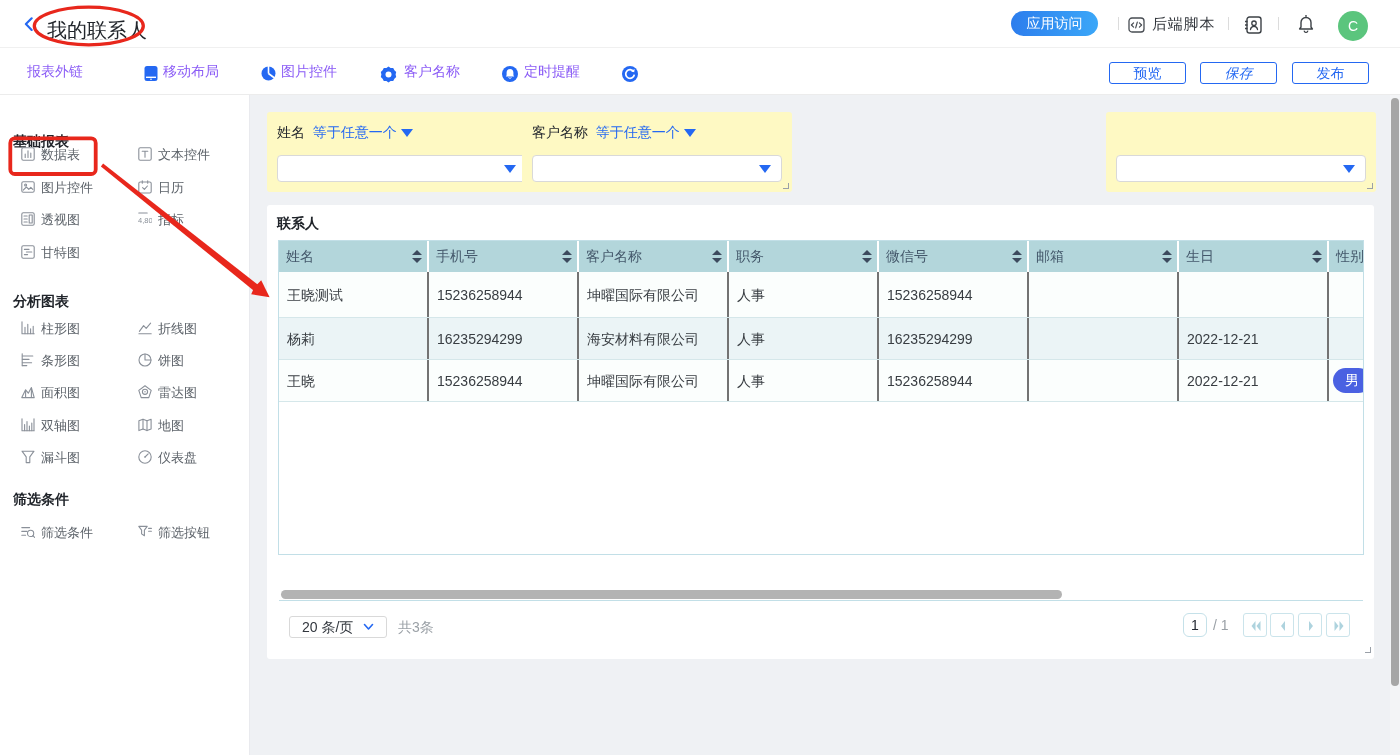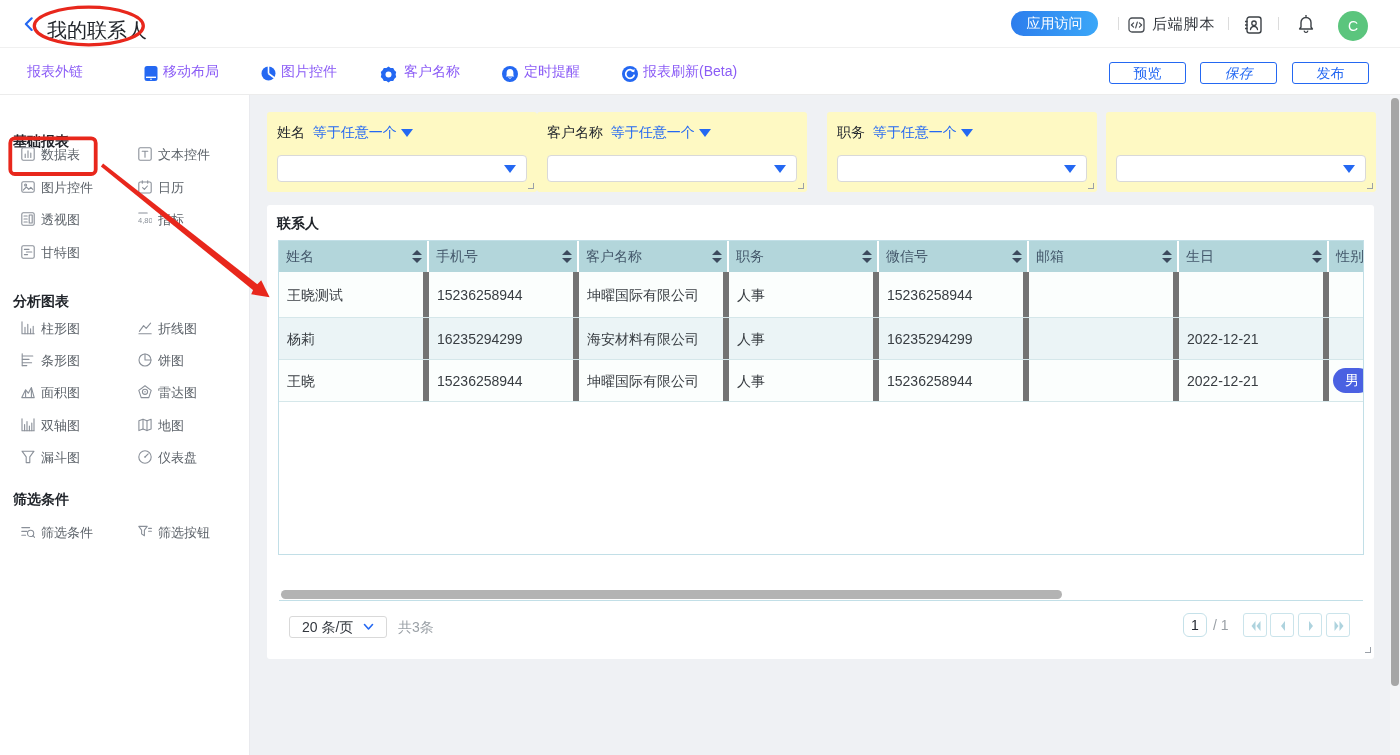--- a/index.html
+++ b/index.html
@@ -39,21 +39,21 @@
   #tcard { position:absolute; left:267px; top:205px; width:1107px; height:454px; background:#fff; border-radius:3px; }
   #ttitle { position:absolute; left:10px; top:10px; font-size:14px; font-weight:bold; color:#21252b; }
   #twrap { position:absolute; left:11px; top:35px; width:1086px; height:315px; border:1px solid #c2dfe7; background:#fff; }
   #thead { position:absolute; left:0; top:0; width:1084px; height:31px; background:#b3d6db; overflow:hidden; white-space:nowrap; }
   .th { position:relative; display:inline-block; width:150px; height:31px; line-height:31px; padding-left:7px; color:#44586b; vertical-align:top; }
   .th .sep { position:absolute; right:0; top:0; width:2px; height:31px; background:#fff; }
   .sort { position:absolute; right:7px; top:9px; width:10px; height:13px; }
   .sort .u { position:absolute; left:0; top:0; width:0; height:0; border-left:5px solid transparent; border-right:5px solid transparent; border-bottom:5px solid #3d4a5e; }
   .sort .d { position:absolute; left:0; bottom:0; width:0; height:0; border-left:5px solid transparent; border-right:5px solid transparent; border-top:5px solid #3d4a5e; }
   .trow { position:absolute; left:0; width:1084px; overflow:hidden; white-space:nowrap; border-bottom:1px solid #d5e7ea; }
-  .td { position:relative; display:inline-block; width:150px; height:100%; padding-left:8px; color:#383d42; vertical-align:top; border-right:6px solid #737373; }
+  .td { position:relative; display:inline-block; width:150px; height:100%; padding-left:8px; color:#383d42; vertical-align:top; border-right:2px solid #737373; }
   #hscroll { position:absolute; left:2px; top:349px; width:781px; height:9px; background:#b3b3b3; border-radius:5px; }
   #pagerow { position:absolute; left:0; top:359px; width:1084px; height:44px; border-top:1px solid #c2dfe7; background:#fff; }
   .badge { position:absolute; left:4px; top:8px; width:38px; height:25px; background:#4a61e2; border-radius:12.5px; color:#fff; text-align:center; line-height:25px; }
 
   
   #psel { position:absolute; left:10px; top:15px; width:98px; height:22px; border:1px solid #d9d9d9; border-radius:3px; line-height:20px; padding-left:12px; color:#32373e; }
   #psel svg { position:absolute; right:12px; top:6px; }
   #ptotal { position:absolute; left:119px; top:15px; line-height:22px; color:#9aa0a6; }
   .pbox { position:absolute; top:12px; width:24px; height:24px; border:1px solid #c5e1e9; border-radius:6px; background:#fff; text-align:center; line-height:22px; }
   .pnav { position:absolute; top:12px; width:24px; height:24px; border:1px solid #cbe4eb; border-radius:3px; background:#fff; }
@@ -117,21 +117,20 @@
         <circle cx="8" cy="8" r="8" fill="#2468f2"></circle>
         <path d="M8 3 C5.8 3 4.6 4.6 4.6 6.5 L4.6 9.2 L3.8 10.4 L12.2 10.4 L11.4 9.2 L11.4 6.5 C11.4 4.6 10.2 3 8 3 Z" fill="#fff"></path>
         <path d="M6.9 11.6 C7.2 12.2 7.5 12.4 8 12.4 C8.5 12.4 8.8 12.2 9.1 11.6" stroke="#fff" stroke-width="1" fill="none" stroke-linecap="round"></path>
       </svg>
     <div class="tb-item" style="left:524px;">定时提醒</div>
     <svg class="tb-ic" style="left:622px;" width="16" height="16" viewBox="0 0 16 16">
         <circle cx="8" cy="8" r="8" fill="#2468f2"></circle>
         <path d="M11.6 5.6 A4.3 4.3 0 1 0 12.3 8.6" fill="none" stroke="#fff" stroke-width="1.7"></path>
         <path d="M12.6 2.9 L12.2 6.3 L8.9 5.3 Z" fill="#fff"></path>
       </svg>
-    <div class="tb-item" style="left:643px;">报表刷新(Beta)</div>
     <div class="obtn" style="left:1109px;">预览</div>
     <div class="obtn" style="left:1200px;font-style:italic;">保存</div>
     <div class="obtn" style="left:1292px;">发布</div>
   </div>
 
   <div id="content"></div>
   <div id="vscroll"></div>
   <div id="vthumb"></div>
 
   <div id="sidebar"></div>
@@ -279,29 +278,22 @@
       </div>
 </div>
 
   <div class="fcard" style="left:267px;">
     <div class="lab">姓名&nbsp;&nbsp;<span class="op">等于任意一个 <span class="caret"></span></span></div>
     <div class="sel">
         <span class="caret"></span>
       </div>
       <div class="rsz"></div>
   </div>
-  <div class="fcard" style="left:537px;padding-left:33px;">
+  <div class="fcard" style="left:522px;padding-left:33px;">
     <div class="lab">客户名称&nbsp;&nbsp;<span class="op">等于任意一个 <span class="caret"></span></span></div>
-    <div class="sel">
-        <span class="caret"></span>
-      </div>
-      <div class="rsz"></div>
-  </div>
-  <div class="fcard" style="left:827px;">
-    <div class="lab">职务&nbsp;&nbsp;<span class="op">等于任意一个 <span class="caret"></span></span></div>
     <div class="sel">
         <span class="caret"></span>
       </div>
       <div class="rsz"></div>
   </div>
   <div class="fcard" style="left:1106px;">
     <div class="sel">
         <span class="caret"></span>
       </div>
       <div class="rsz"></div>

